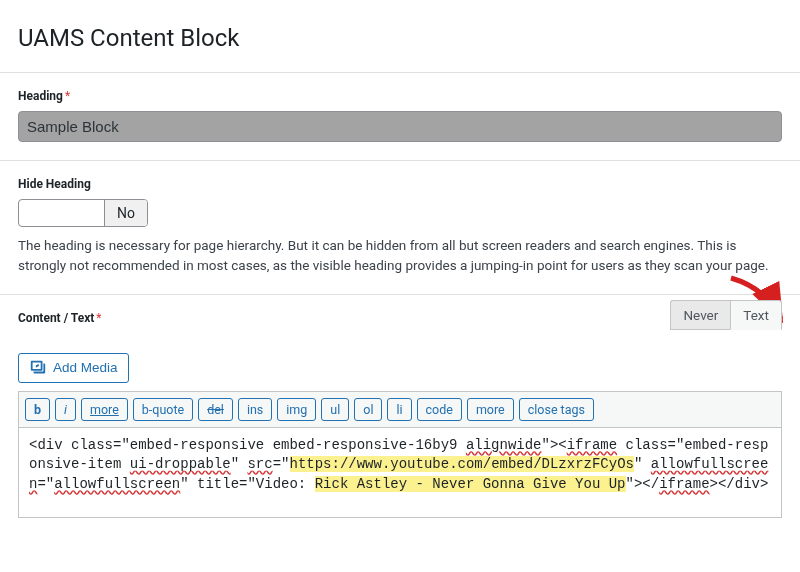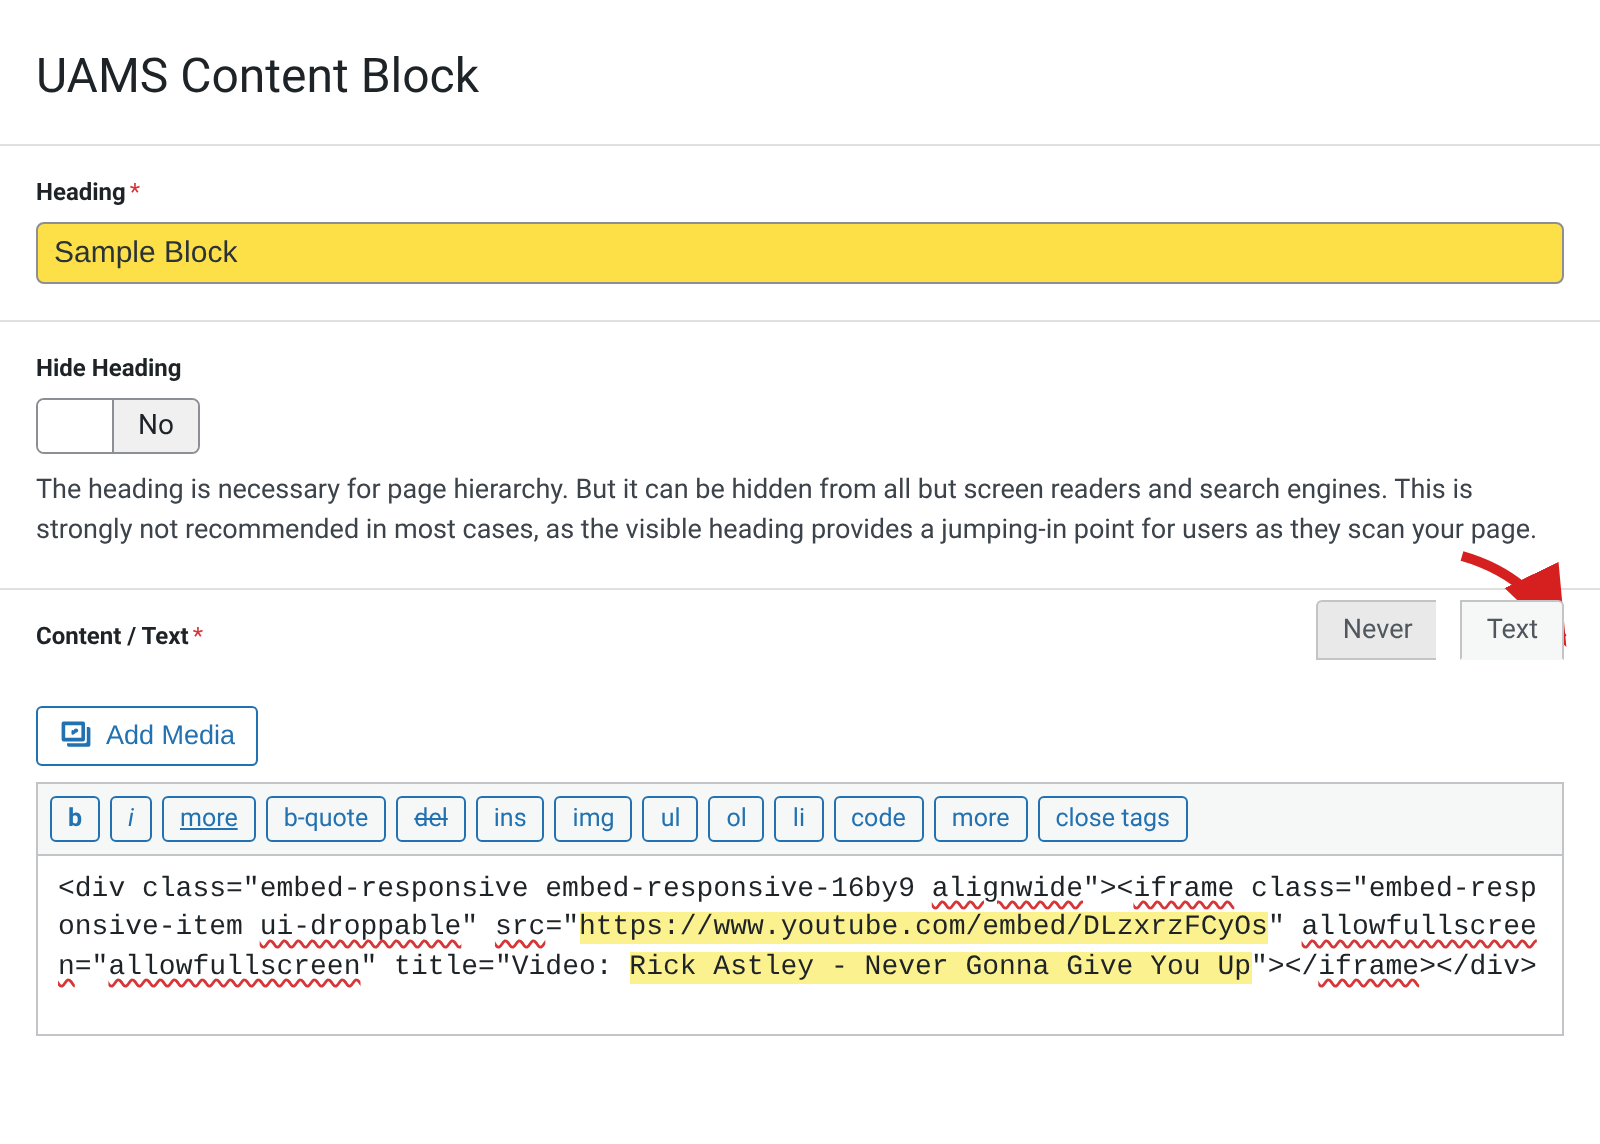--- a/index.html
+++ b/index.html
@@ -23,31 +23,32 @@
     margin-bottom: 8px;
     display: block;
   }
   .req { color: #d63638; font-weight: 400; margin-left: 2px; }
   input.text-input {
     width: 100%;
     font-size: 15px;
     padding: 6px 8px;
     border: 1px solid #8c8f94;
     border-radius: 4px;
-    background: #fde047;
+    background: #a3a3a3;
     color: #2c3338;
   }
   .toggle {
     display: inline-flex;
     align-items: stretch;
     border: 1px solid #8c8f94;
     border-radius: 4px;
     overflow: hidden;
     height: 28px;
     margin-bottom: 8px;
+    padding-left: 48px;
   }
   .toggle-handle {
     width: 38px;
     background: #fff;
     border-right: 1px solid #8c8f94;
   }
   .toggle-label {
     padding: 0 12px;
     font-size: 14px;
     background: #f0f0f1;
@@ -94,21 +95,21 @@
     border: 1px solid #c3c4c7;
     background: #e9e9ea;
     color: #50575e;
     font-size: 13.5px;
     padding: 6px 12px;
     cursor: pointer;
     position: relative;
     top: 1px;
   }
   .tab.active { background: #f6f7f7; border-bottom-color: #f6f7f7; }
-  .tab:last-child { border-radius: 0 3px 0 0; margin-left: 12px; }
+  .tab:last-child { border-radius: 0 3px 0 0; }
   .tab:first-child { border-right: none; border-radius: 3px 0 0 0; }
 
   .ed-toolbar {
     border: 1px solid #c3c4c7;
     background: #f6f7f7;
     padding: 6px;
     display: flex;
     flex-wrap: wrap;
     gap: 5px;
     border-radius: 0;

